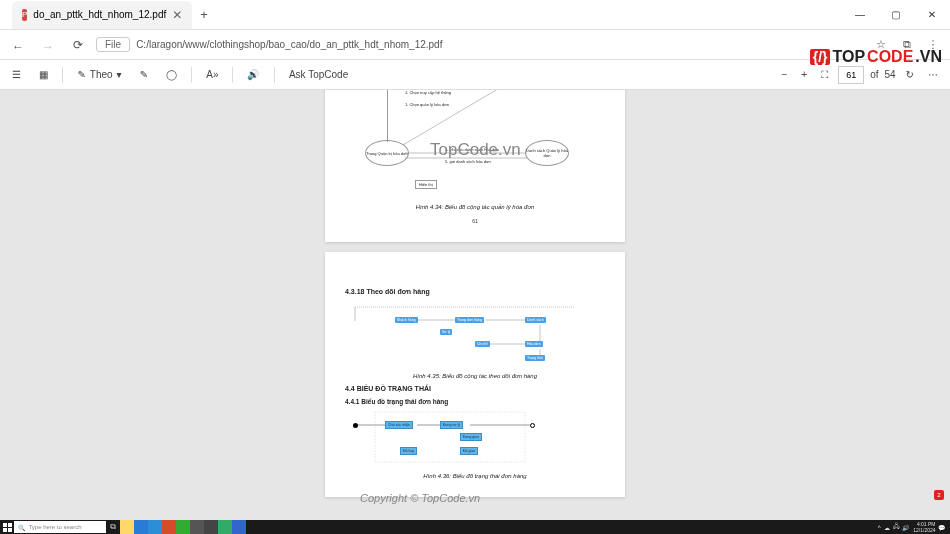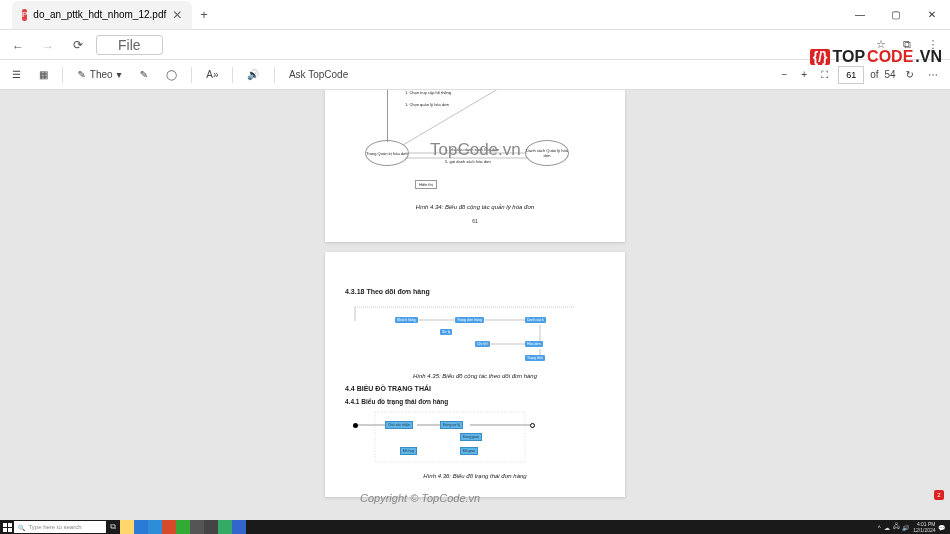--- a/index.html
+++ b/index.html
@@ -11,21 +11,21 @@
 .tab-fav { width: 12px; height: 12px; background: #d44; border-radius: 2px; display:flex; align-items:center; justify-content:center; color:#fff; font-size:8px; }
 .tab-close { width: 12px; height: 12px; display:flex; align-items:center; justify-content:center; font-size:12px; color:#666; }
 .newtab { width: 24px; display:flex; align-items:center; justify-content:center; font-size:13px; color:#555; }
 .win-controls { margin-left:auto; display:flex; }
 .win-btn { width: 36px; height: 30px; display:flex; align-items:center; justify-content:center; font-size:10px; color:#333; }
 
 
 .addressbar { height: 30px; background:#fff; display:flex; align-items:center; padding: 0 6px; gap:6px; border-bottom:1px solid #e0e0e0; }
 .nav-btn { width:24px; height:24px; display:flex; align-items:center; justify-content:center; color:#555; font-size:12px; }
 .url-box { flex:1; display:flex; align-items:center; gap:6px; font-size:10px; color:#555; }
-.file-chip { font-size:14px; border:1px solid #ccc; padding:1px 21px; border-radius:3px; color:#666; }
+.file-chip { font-size:10px; border:1px solid #ccc; padding:1px 8px; border-radius:3px; color:#666; }
 .addr-icons { display:flex; gap:4px; }
 .addr-ico { width:22px; height:22px; display:flex; align-items:center; justify-content:center; color:#555; font-size:11px; }
 
 
 .pdftoolbar { height: 30px; background:#fff; display:flex; align-items:center; padding:0 8px; gap:10px; border-bottom:1px solid #ddd; font-size:10px; color:#444; }
 .pdf-btn { display:flex; align-items:center; gap:4px; padding:2px 4px; }
 .sep { width:1px; height:16px; background:#ddd; }
 .page-ctrl { margin-left:auto; display:flex; align-items:center; gap:6px; }
 .page-input { width:26px; height:18px; border:1px solid #ccc; text-align:center; font-size:9px; }
 
@@ -83,20 +83,21 @@
     <div class="win-btn">✕</div>
   </div>
 </div>
 
 <div class="addressbar">
   <div class="nav-btn">←</div>
   <div class="nav-btn" style="opacity:.4">→</div>
   <div class="nav-btn">⟳</div>
   <div class="url-box">
     <span class="file-chip">File</span>
+    <span>C:/laragon/www/clothingshop/bao_cao/do_an_pttk_hdt_nhom_12.pdf</span>
   </div>
   <div class="addr-icons">
     <div class="addr-ico">☆</div>
     <div class="addr-ico">⧉</div>
     <div class="addr-ico">⋮</div>
   </div>
 </div>
 
 <div class="pdftoolbar">
   <div class="pdf-btn">☰</div>

